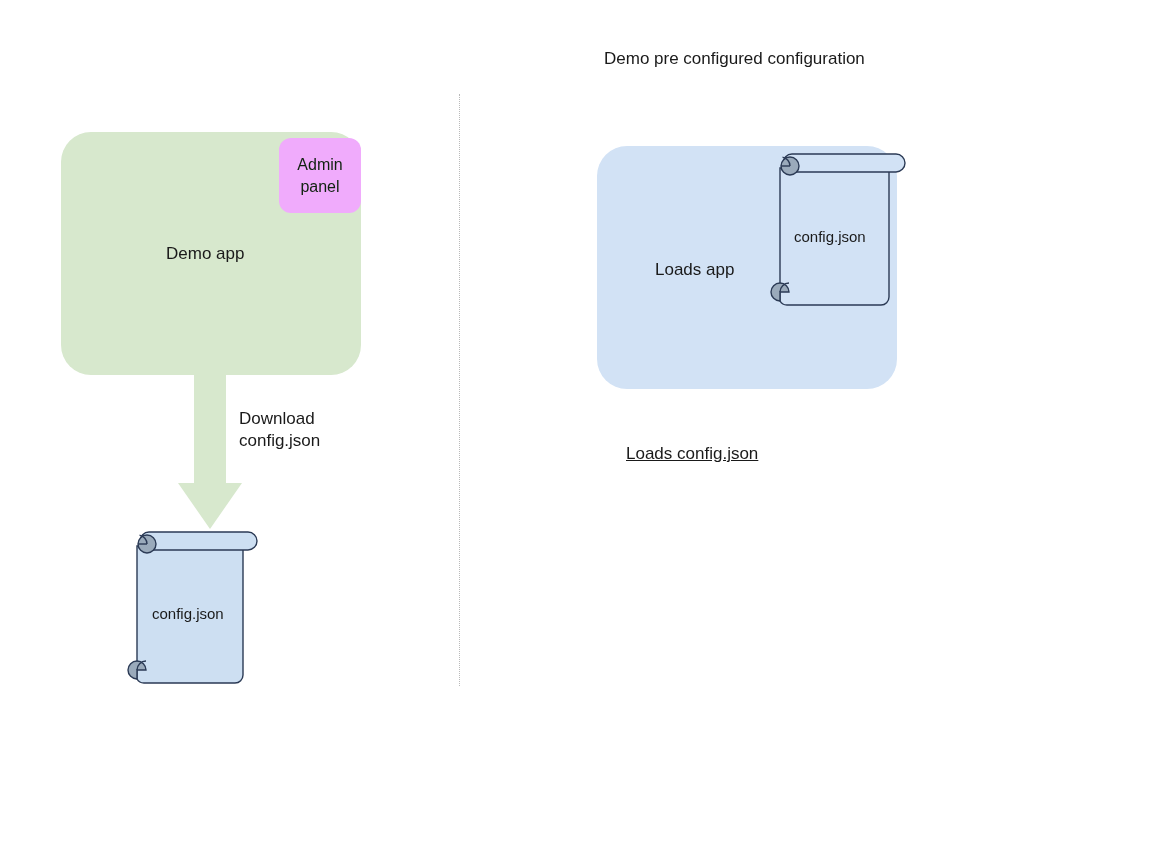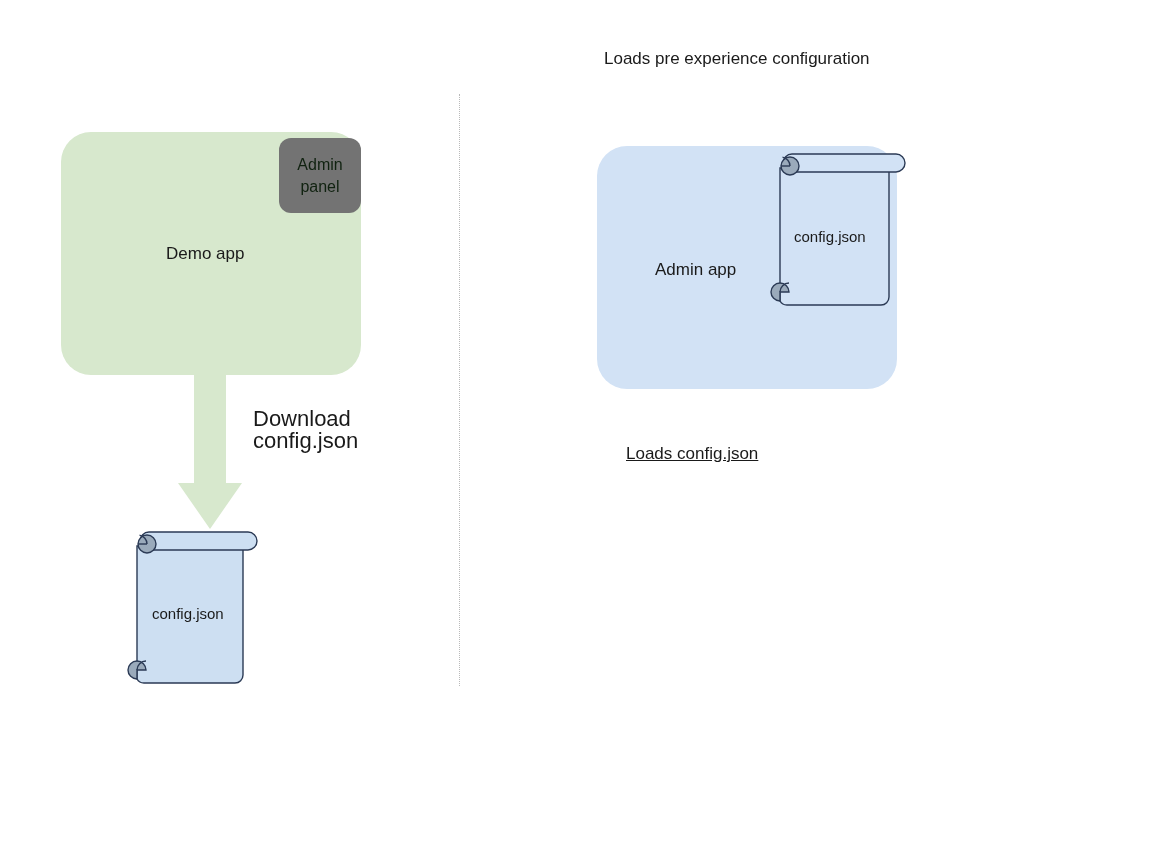--- a/index.html
+++ b/index.html
@@ -69,21 +69,21 @@
   #admin-app-label { left: 166px; top: 243px; }
   #demo-app-label  { left: 655px; top: 259px; }
 
   
   #admin-panel {
     position: absolute;
     left: 279px;
     top: 138px;
     width: 82px;
     height: 75px;
-    background: #737373;
+    background: #f0abfc;
     border-radius: 12px;
     display: flex;
     align-items: center;
     justify-content: center;
   }
   #admin-panel .chip-text {
     font-size: 16px;
     line-height: 22px;
     text-align: center;
     color: #102210;
@@ -92,23 +92,23 @@
   
   #download-arrow {
     position: absolute;
     left: 178px;
     top: 373px;
     width: 64px;
     height: 158px;
   }
   .arrow-caption {
     position: absolute;
-    left: 253px;
+    left: 239px;
     top: 408px;
-    font-size: 22px;
+    font-size: 17px;
     line-height: 22px;
     color: #1a1a1a;
     white-space: nowrap;
   }
   .arrow-caption span { display: block; }
 
   
   .scroll-doc { position: absolute; }
   #scroll-left  { left: 118px; top: 528px; width: 150px; height: 168px; }
   #scroll-right { left: 762px; top: 152px; width: 152px; height: 162px; }
@@ -131,21 +131,21 @@
   }
   #scroll-left-label  { left: 152px; top: 604px; }
   #scroll-right-label { left: 794px; top: 227px; }
 </style>
 </head>
 <body>
 
 <div class="canvas">
 
 
-  <div class="section-title" id="title-right">Loads pre experience configuration</div>
+  <div class="section-title" id="title-right">Demo pre configured configuration</div>
 
   <div class="divider"></div>
 
   <div id="download-arrow">
     <svg width="64" height="158" viewBox="0 0 64 158" xmlns="http://www.w3.org/2000/svg">
       <path d="M16 0 H48 V110 H64 L32 156 L0 110 H16 Z" fill="#d7e8cd"></path>
     </svg>
   </div>
 
   <div class="arrow-caption">
@@ -174,21 +174,21 @@
       <path d="M29 16 a9 9 0 0 0 -7.5 -8.9" fill="none" stroke="#2b3a55" stroke-width="1.4"></path>
       <path d="M20 16 H29" stroke="#2b3a55" stroke-width="1.4" fill="none"></path>
 
       <path d="M19 151 a9 9 0 1 1 9 -9 H19 Z" fill="#9aaabb" stroke="#2b3a55" stroke-width="1.4"></path>
       <path d="M19 142 a9 9 0 0 1 9 -9" fill="none" stroke="#2b3a55" stroke-width="1.4"></path>
     </svg>
   </div>
   <div class="scroll-label" id="scroll-left-label">config.json</div>
 
   <div class="app-box" id="demo-app"></div>
-  <div class="app-label" id="demo-app-label">Admin app</div>
+  <div class="app-label" id="demo-app-label">Loads app</div>
 
   <div class="scroll-doc" id="scroll-right">
     <svg width="152" height="162" viewBox="0 0 152 162" xmlns="http://www.w3.org/2000/svg">
 
       <path d="M18 16 H127 V145 a8 8 0 0 1 -8 8 H25 a8 8 0 0 1 -7 -4 Z" fill="#d2e2f5" stroke="#2b3a55" stroke-width="1.4"></path>
 
       <path d="M30 2 H134 a9 9 0 0 1 0 18 H30 a9 9 0 0 1 0 -18 Z" fill="#d2e2f5" stroke="#2b3a55" stroke-width="1.4"></path>
 
       <circle cx="28" cy="14" r="9" fill="#9aaabb" stroke="#2b3a55" stroke-width="1.4"></circle>
       <path d="M28 14 a9 9 0 0 0 -7.5 -8.9" fill="none" stroke="#2b3a55" stroke-width="1.4"></path>

